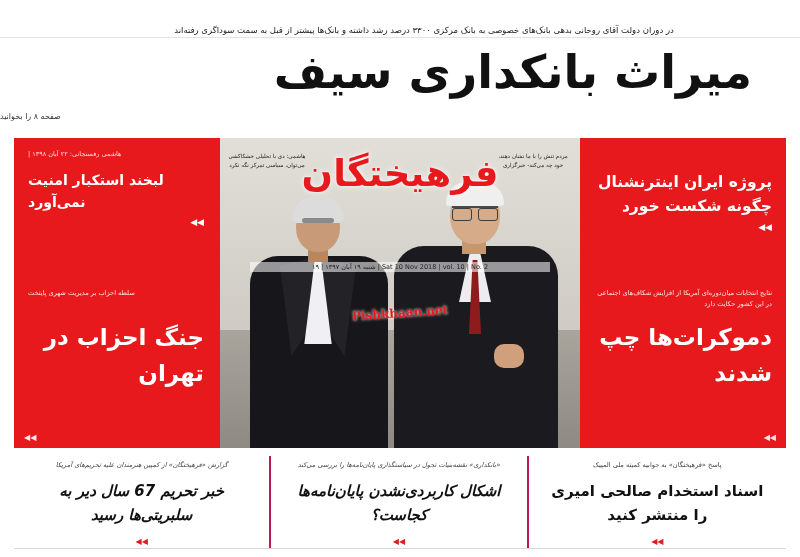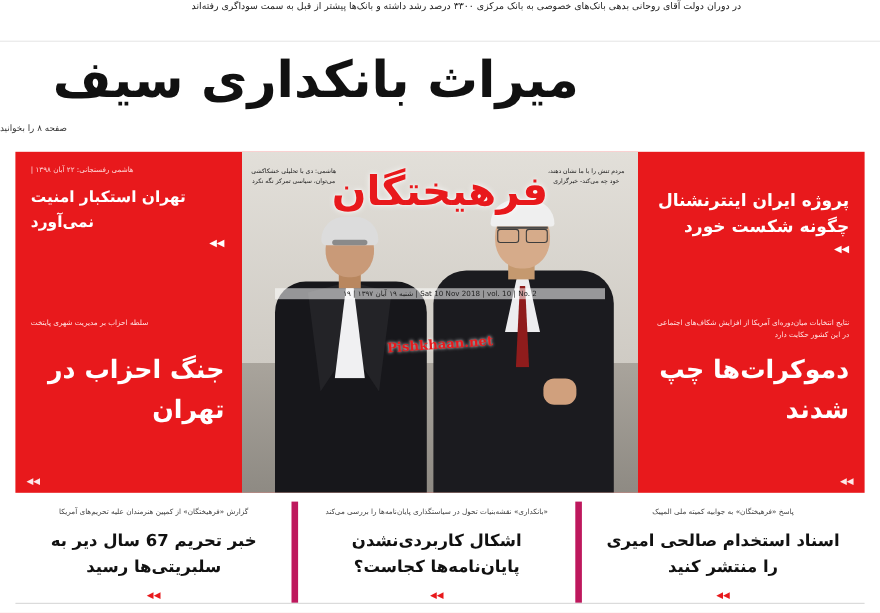--- a/index.html
+++ b/index.html
@@ -18,21 +18,21 @@
   }
 
   
   .top-strip {
     position: absolute;
     top: 0; left: 0;
     width: 800px;
     height: 38px;
     background: #ffffff;
     display: flex;
-    align-items: flex-start;
+    align-items: flex-end;
     justify-content: center;
     border-bottom: 1px solid #e3e3e3;
     padding-left: 48px;
   }
   .top-strip-text {
     font-size: 8.5px;
     color: #1a1a1a;
     line-height: 1.5;
     text-align: center;
     letter-spacing: 0;
@@ -46,21 +46,21 @@
     top: 38px; left: 0;
     width: 800px;
     height: 100px;
     background: #ffffff;
   }
   .masthead-title {
     position: absolute;
     top: 6px;
     right: 48px;
     left: 48px;
-    text-align: left;
+    text-align: right;
     font-size: 46px;
     font-weight: bold;
     color: #111111;
     line-height: 1.25;
     letter-spacing: -1px;
   }
   .masthead-sub {
     position: absolute;
     top: 74px;
     right: 0; left: 0;
@@ -328,21 +328,21 @@
     height: 92px;
     display: flex;
     direction: rtl;
   }
   .teaser {
     flex: 1 1 33.33%;
     padding: 4px 14px 0 14px;
     text-align: center;
     position: relative;
   }
-  .teaser + .teaser { border-right: 6px solid #be185d; }
+  .teaser + .teaser { border-right: 2px solid #be185d; font-style: italic; }
   .teaser-kicker {
     font-size: 6.6px;
     color: #444444;
     line-height: 1.7;
     margin-bottom: 8px;
   }
   .teaser-head {
     font-size: 15px;
     font-weight: bold;
     color: #111111;
@@ -417,21 +417,21 @@
       <div class="col-date">&nbsp;</div>
       <div class="col-head">پروژه ایران اینترنشنال چگونه شکست خورد</div>
       <div class="arrow-mark">◀◀</div>
       <div class="col-mid col-kicker">نتایج انتخابات میان‌دوره‌ای آمریکا از افزایش شکاف‌های اجتماعی در این کشور حکایت دارد</div>
       <div class="col-big">دموکرات‌ها چپ شدند</div>
       <div class="tiny-mark">◀◀</div>
     </div>
 
     <div class="cover-col left">
       <div class="col-date">هاشمی رفسنجانی: ۲۲ آبان ۱۳۹۸ |</div>
-      <div class="col-head small">تهران استکبار امنیت نمی‌آورد</div>
+      <div class="col-head small">لبخند استکبار امنیت نمی‌آورد</div>
       <div class="arrow-mark">◀◀</div>
       <div class="col-mid col-kicker">سلطه احزاب بر مدیریت شهری پایتخت</div>
       <div class="col-big">جنگ احزاب در تهران</div>
       <div class="tiny-mark">◀◀</div>
     </div>
   </div>
 
   <div class="teasers">
     <div class="teaser">
       <div class="teaser-kicker">پاسخ «فرهیختگان» به جوابیه کمیته ملی المپیک</div>

